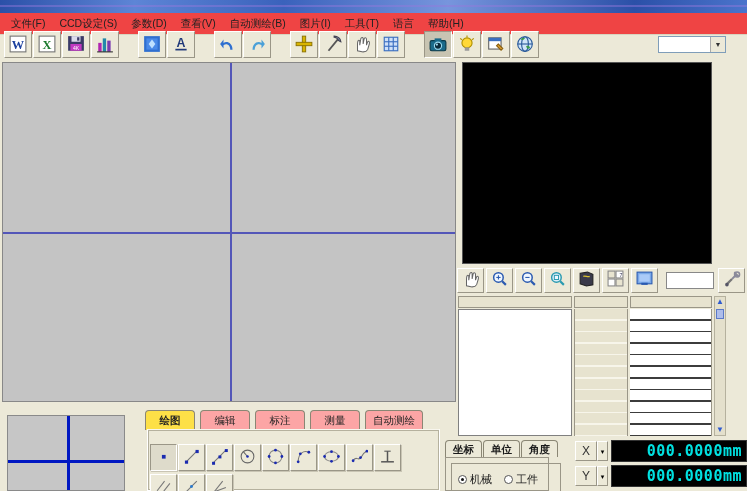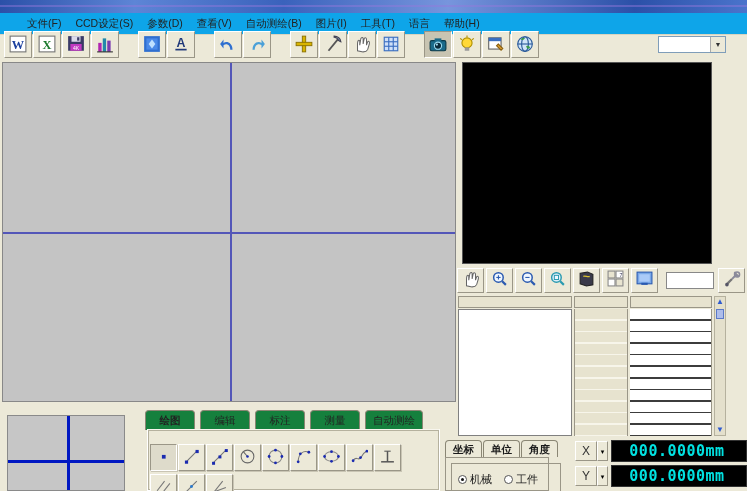--- a/index.html
+++ b/index.html
@@ -5,21 +5,21 @@
   * { margin:0; padding:0; box-sizing:border-box; }
   html,body { width:747px; height:491px; overflow:hidden; }
   body { background:#ece9d8; font-family:"Liberation Sans","DejaVu Sans",sans-serif; font-size:11px; color:#1a1a1a; position:relative; }
 
   
   .titlebar { position:absolute; left:0; top:0; width:747px; height:13px;
     background:linear-gradient(90deg,#2b50a8 0%,#5d85d6 18%,#3a62bc 38%,#7795dd 60%,#2b50a8 85%,#4a74cc 100%); }
   .titlebar::after{ content:""; position:absolute; left:0; top:5px; width:100%; height:2px; background:rgba(150,120,220,.45); }
 
   
-  .menubar { position:absolute; left:0; top:13px; width:747px; height:22px; background:#0ea5e9; display:flex; align-items:center; padding-left:20px; border-bottom:1px solid #d8d4c0; }
+  .menubar { position:absolute; left:0; top:13px; width:747px; height:22px; background:#ef4444; display:flex; align-items:center; padding-left:4px; border-bottom:1px solid #d8d4c0; }
   .menu-item { padding:0 7px; height:13px; line-height:13px; color:#222; cursor:default; white-space:nowrap; font-size:10.5px; }
 
   
   .toolbar { position:absolute; left:0; top:28px; width:747px; height:32px; display:flex; align-items:center; padding-left:4px; }
   .tb-group { display:flex; }
   .tb-group + .tb-group { margin-left:18px; }
   .tbtn { width:28px; height:27px; background:#ece9d8; border:1px solid; border-color:#fff #9a9687 #9a9687 #fff; display:flex; align-items:center; justify-content:center; margin-right:1px; cursor:pointer; }
   .tbtn.pressed { background:#c8c4b2; border-color:#9a9687 #fff #fff #9a9687; }
   .tbtn svg { display:block; }
   .combo { position:absolute; left:658px; top:36px; width:68px; height:17px; background:#fff; border:1px solid #7f9db9; display:flex; }
@@ -53,22 +53,22 @@
   .sc-up{ top:0; } .sc-dn{ bottom:0; }
   .sc-thumb { position:absolute; left:1px; top:12px; width:8px; height:10px; background:#aebdea; border:1px solid #5b79c8; cursor:pointer; }
 
   
   .navview { position:absolute; left:7px; top:415px; width:118px; height:76px; background:#c6c6c6; border:1px solid #8a8a8a; overflow:hidden; }
   .nav-vline { position:absolute; left:59px; top:0; width:3px; height:100%; background:#0017c2; }
   .nav-hline { position:absolute; left:0; top:44px; width:100%; height:3px; background:#0017c2; }
 
   
   .tabstrip { position:absolute; left:145px; top:410px; height:20px; display:flex; }
-  .tab { width:50px; height:27px; margin-right:5px; background:#15803d; border:1px solid #8a8674; border-bottom:none; border-radius:4px 4px 0 0; text-align:center; line-height:18px; font-size:10.5px; cursor:pointer; color:#222; }
-  .tab.active { font-weight:bold; background:#15803d; height:20px; }
+  .tab { width:50px; height:27px; margin-right:5px; background:#fca5a5; border:1px solid #8a8674; border-bottom:none; border-radius:4px 4px 0 0; text-align:center; line-height:18px; font-size:10.5px; cursor:pointer; color:#222; }
+  .tab.active { font-weight:bold; background:#fde047; height:20px; }
   .tab:last-child { width:58px; }
   .tabpanel { position:absolute; left:147px; top:429px; width:293px; height:62px; border:1px solid #fff; border-top:1px solid #f8f6ee; background:#ece9d8; box-shadow:0 0 0 1px #b5b19e inset; }
 
   
   .drawrow { position:absolute; display:flex; }
   .drawrow.r1 { left:150px; top:444px; }
   .drawrow.r2 { left:150px; top:474px; }
   .dbtn { width:27px; height:27px; background:#ece9d8; border:1px solid; border-color:#fff #9a9687 #9a9687 #fff; display:flex; align-items:center; justify-content:center; margin-right:1px; cursor:pointer; box-shadow:1px 1px 0 #c9c5b4; }
   .dbtn.sel { border-color:#9a9687 #fff #fff #9a9687; background:#dedbcb; }
 
@@ -81,21 +81,21 @@
   .radio-row { display:flex; margin-top:8px; padding-left:6px; }
   .radio { display:flex; align-items:center; margin-right:12px; cursor:pointer; }
   .rdot { width:9px; height:9px; border-radius:50%; border:1px solid #555; background:#fff; margin-right:3px; position:relative; }
   .rdot.on::after { content:""; position:absolute; left:2px; top:2px; width:3px; height:3px; border-radius:50%; background:#111; }
 
   
   .dro { position:absolute; left:575px; top:440px; }
   .dro-row { display:flex; align-items:center; margin-bottom:3px; }
   .axis-btn { width:22px; height:20px; background:#ece9d8; border:1px solid; border-color:#fff #9a9687 #9a9687 #fff; text-align:center; line-height:19px; font-size:12px; color:#333; cursor:pointer; }
   .axis-dd { width:11px; height:20px; background:#ece9d8; border:1px solid; border-color:#fff #9a9687 #9a9687 #fff; font-size:7px; line-height:19px; text-align:center; cursor:pointer; }
-  .lcd { width:136px; height:22px; background:#000; border:1px solid #333; margin-left:3px; color:#00e2e2; font-family:"DejaVu Sans Mono",monospace; font-weight:bold; font-size:15px; line-height:20px; text-align:center; padding-right:4px; letter-spacing:0.5px; }
+  .lcd { width:136px; height:22px; background:#000; border:1px solid #333; margin-left:3px; color:#00e2e2; font-family:"DejaVu Sans Mono",monospace; font-weight:bold; font-size:15px; line-height:20px; text-align:right; padding-right:4px; letter-spacing:0.5px; }
 </style>
 </head>
 <body>
 
 <div class="titlebar"></div>
 
 <div class="menubar">
     <div class="menu-item">文件(F)</div>
     <div class="menu-item">CCD设定(S)</div>
     <div class="menu-item">参数(D)</div>

